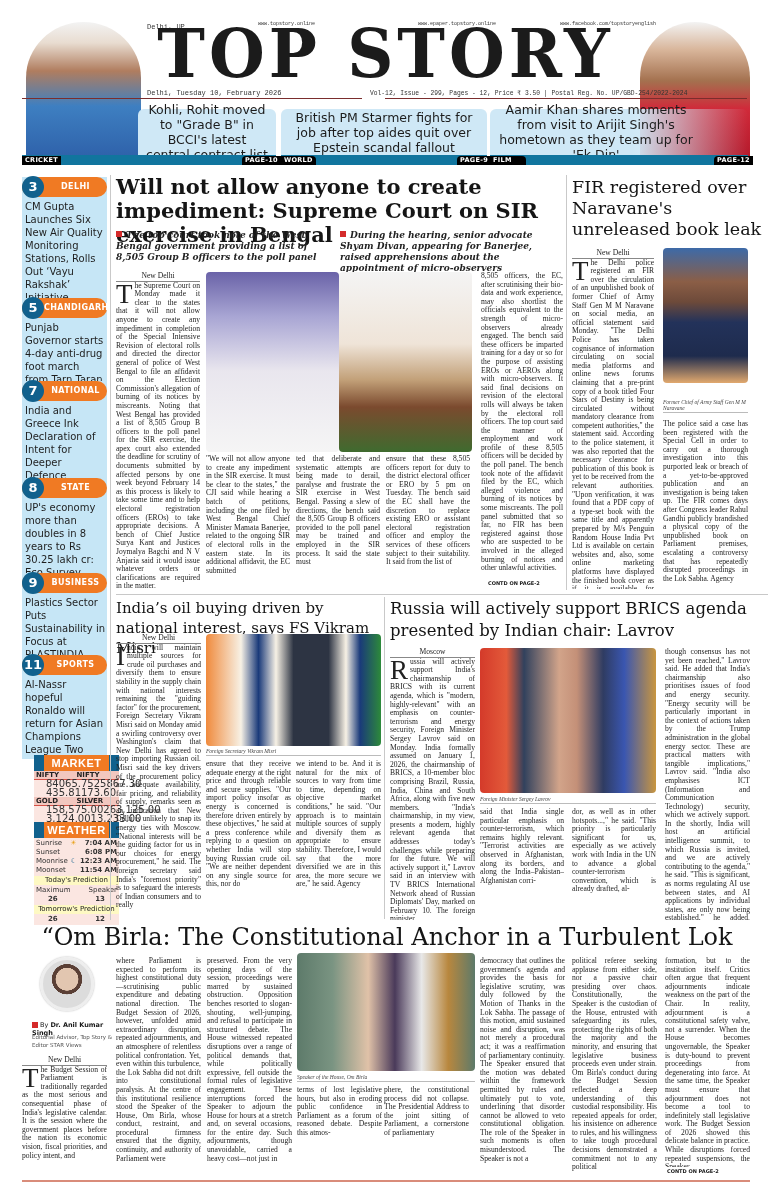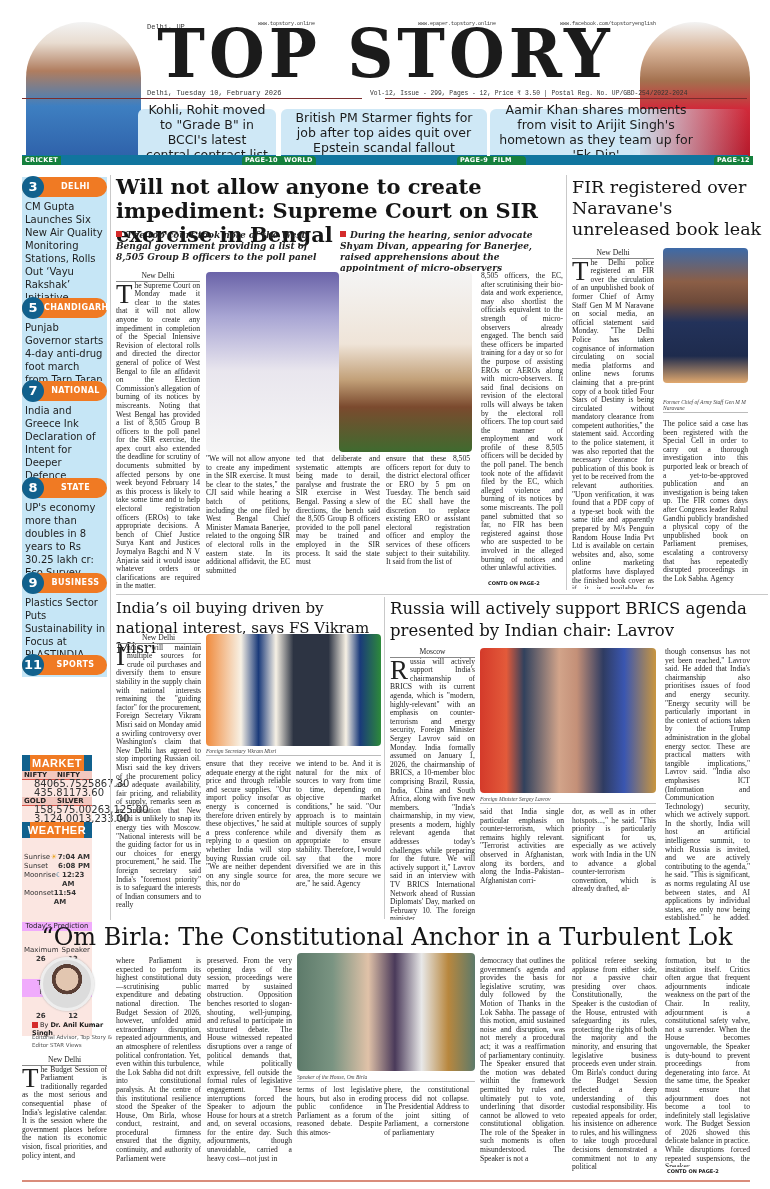--- a/index.html
+++ b/index.html
@@ -8,37 +8,37 @@
 
 .mast-small{font-family:Liberation Mono, monospace;font-size:7px;color:#333}
 .masthead-title{position:absolute;left:143px;top:22px;width:485px;text-align:center;font-family:"DejaVu Serif",serif;font-weight:900;font-size:64px;letter-spacing:4px;line-height:64px;color:#1b1b1b;transform:scaleY(1.05)}
 .mast-line{position:absolute;left:22px;top:98px;width:340px;height:1px;background:#7a2d2d}
 .mast-line2{position:absolute;left:385px;top:98px;width:362px;height:1px;background:#7a2d2d}
 .photo{background:linear-gradient(160deg,#c9a27c,#8a5a3a);border-radius:4px}
 .kohli{position:absolute;left:26px;top:22px;width:115px;height:140px;background:linear-gradient(180deg,#f3f3f3 0%,#e8dcd0 15%,#b07d5f 35%,#3e7fc1 60%,#2d5fa8 100%);border-radius:50% 50% 0 0/40% 40% 0 0}
 .aamir{position:absolute;left:640px;top:22px;width:110px;height:140px;background:linear-gradient(180deg,#f3f3f3 0%,#d8b59a 20%,#a4714f 42%,#d02a3a 62%,#b2182a 100%);border-radius:50% 50% 0 0/40% 40% 0 0}
 .teaser{position:absolute;top:109px;height:46px;background:#cfe8f6;border-radius:6px 6px 0 0;font-family:"DejaVu Sans",sans-serif;font-size:12.5px;line-height:15px;text-align:center;color:#1c1c1c;display:flex;align-items:center;justify-content:center;padding:0 6px}
 .teaser-bar{position:absolute;top:155px;height:10px;background:#11759e}
-.tag-orange{position:absolute;top:156px;height:9px;background:#15803d;color:#fff;font-family:"DejaVu Sans",sans-serif;font-weight:bold;font-size:6.5px;line-height:9px;padding:0 3px;text-transform:uppercase;letter-spacing:.3px}
+.tag-orange{position:absolute;top:156px;height:9px;background:#000000;color:#fff;font-family:"DejaVu Sans",sans-serif;font-weight:bold;font-size:6.5px;line-height:9px;padding:0 3px;text-transform:uppercase;letter-spacing:.3px}
 
 .side{position:absolute;left:22px;width:85px;background:#c6e6f6;font-family:"DejaVu Sans",sans-serif;color:#1e1e1e}
 .side-head{position:relative;height:20px;background:#f07a23;border-radius:10px;margin:0 0 2px 0}
 .side-num{position:absolute;left:0;top:-1px;width:22px;height:22px;border-radius:50%;background:#11618d;color:#fff;font-weight:bold;font-size:13px;line-height:22px;text-align:center}
 .side-cat{position:absolute;left:22px;right:0;top:0;line-height:20px;text-align:center;color:#fff;font-weight:bold;font-size:8px;letter-spacing:.4px;text-transform:uppercase}
 .side-text{font-size:10px;line-height:13px;padding:1px 2px 3px 3px}
 .vrule{position:absolute;left:110px;top:175px;width:1px;height:745px;background:#c9c9c9}
 
-.panel{position:absolute;left:22px;width:70px;font-family:"DejaVu Sans",sans-serif;font-size:7px;color:#333}
+.panel{position:absolute;left:34px;width:85px;font-family:"DejaVu Sans",sans-serif;font-size:7px;color:#333}
 .panel-title{height:16px;background:linear-gradient(90deg,#11618d 0 12%,#f07a23 12% 88%,#11618d 88%);color:#fff;font-weight:bold;text-align:center;font-size:11px;line-height:16px;letter-spacing:.5px;font-family:"Liberation Sans",sans-serif}
 .mk-head{display:flex;background:#f2c7bf;border-bottom:1px solid #d65248;font-weight:bold;font-size:7px;color:#222;padding:0 2px}
 .mk-row{display:flex;background:#fbe6e1;padding:0 12px;font-size:10px;line-height:8.5px}
 .mk-row span,.mk-head span{flex:1}
-.wx{background:#fbe6e1;padding:15px 2px}
+.wx{background:#fbe6e1;padding:1px 2px}
 .wx-row{display:flex;justify-content:space-between;font-size:7px;line-height:9px}
-.wx-pred{background:#f0abfc;text-align:center;font-size:7px;line-height:9px;color:#222}
+.wx-pred{background:#fef9c3;text-align:center;font-size:7px;line-height:9px;color:#222}
 
 .hl{font-family:"DejaVu Serif",serif;color:#151515}
 .col{font-family:"Liberation Serif",serif;font-size:7.6px;line-height:8.6px;text-align:justify;color:#222;overflow:hidden;position:absolute}
 .dateline{text-align:center;border-bottom:1px solid #888;font-size:7.6px}
 .drop{float:left;font-size:27px;line-height:22px;margin:1px 2px 0 0;font-family:"Liberation Serif",serif}
 .caption{font-family:"Liberation Serif",serif;font-style:italic;font-size:5.5px;color:#444;border-bottom:1px solid #bbb;padding:1px 0}
 .contd{font-family:"DejaVu Sans",sans-serif;font-weight:bold;font-size:5px;text-transform:uppercase}
 .bullet{font-family:"DejaVu Serif",serif;font-style:italic;font-weight:bold;font-size:9px;line-height:11px;color:#222;position:absolute}
 .bullet::before{content:"";display:inline-block;width:6px;height:6px;background:#d42b2b;margin-right:4px;vertical-align:1px}
 .hrule{position:absolute;height:1px;background:#c8c8c8}
@@ -116,20 +116,21 @@
       <div class="side-num">9</div>
       <div class="side-cat">Business</div>
     </div>
   <div class="side-text">Plastics Sector Puts Sustainability in Focus at PLASTINDIA 2026</div>
 </div>
 <div class="side" style="top:655px">
   <div class="side-head">
       <div class="side-num">11</div>
       <div class="side-cat">Sports</div>
     </div>
+  <div class="side-text">Al-Nassr hopeful Ronaldo will return for Asian Champions League Two</div>
 </div>
 
 <div class="panel" style="top:755px">
   <div class="panel-title">MARKET</div>
   <div class="mk-head">
       <span>NIFTY</span>
       <span>NIFTY</span>
     </div>
   <div class="mk-row">
       <span>84065.75</span>

